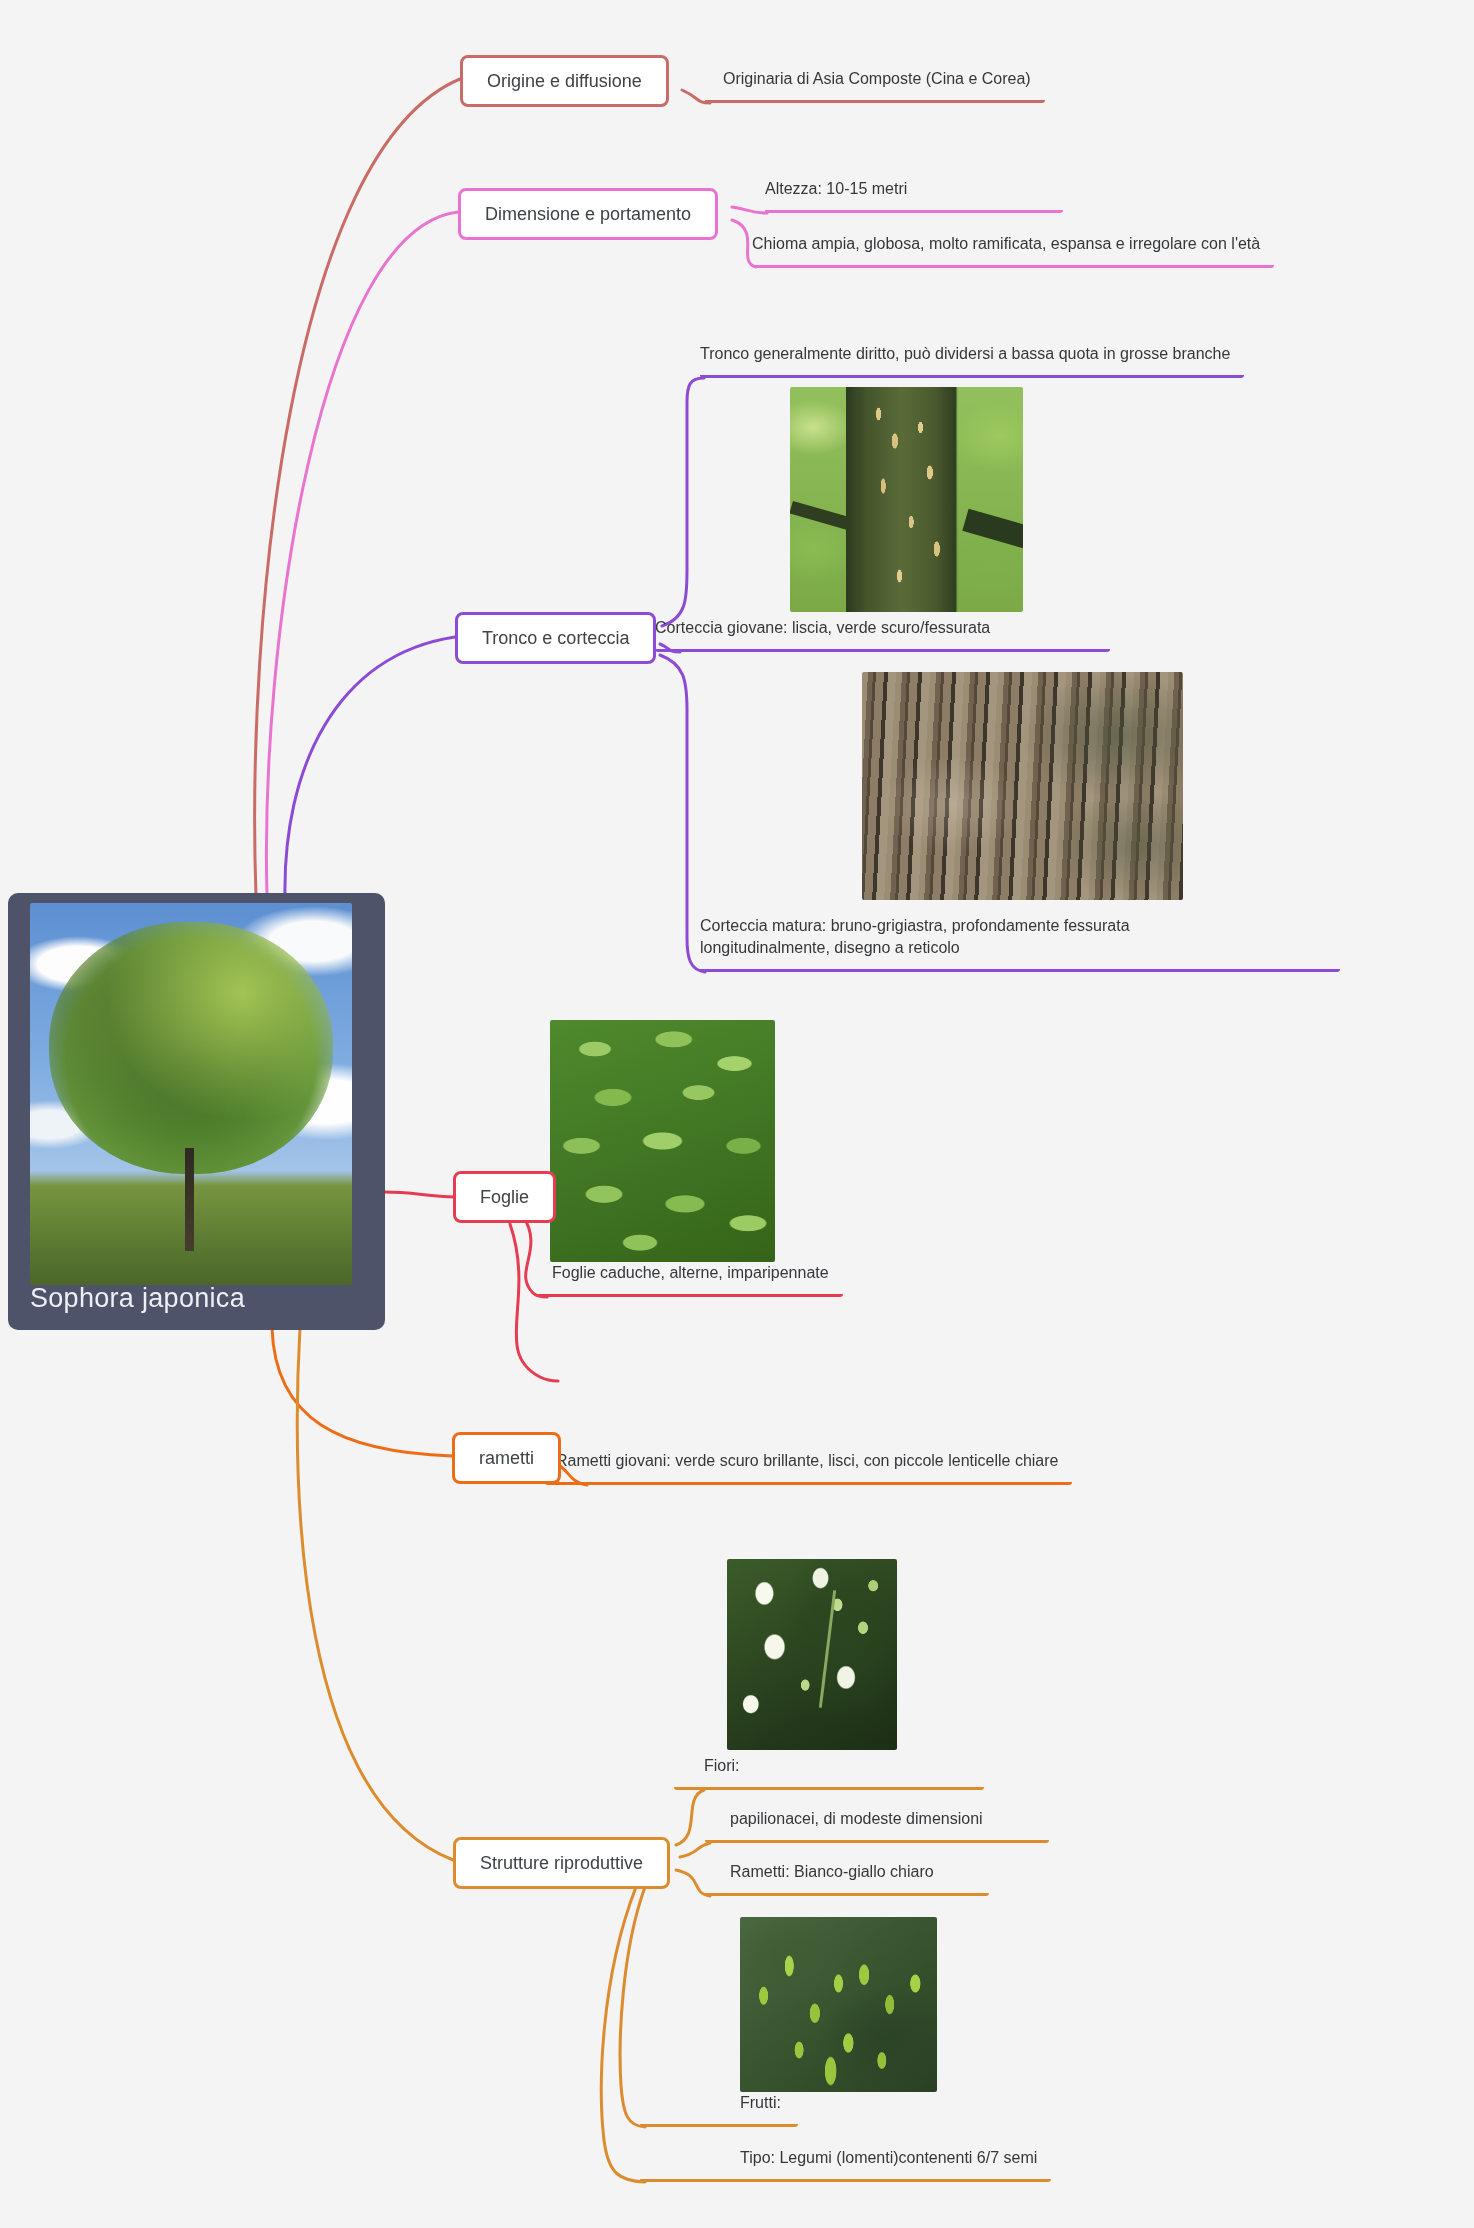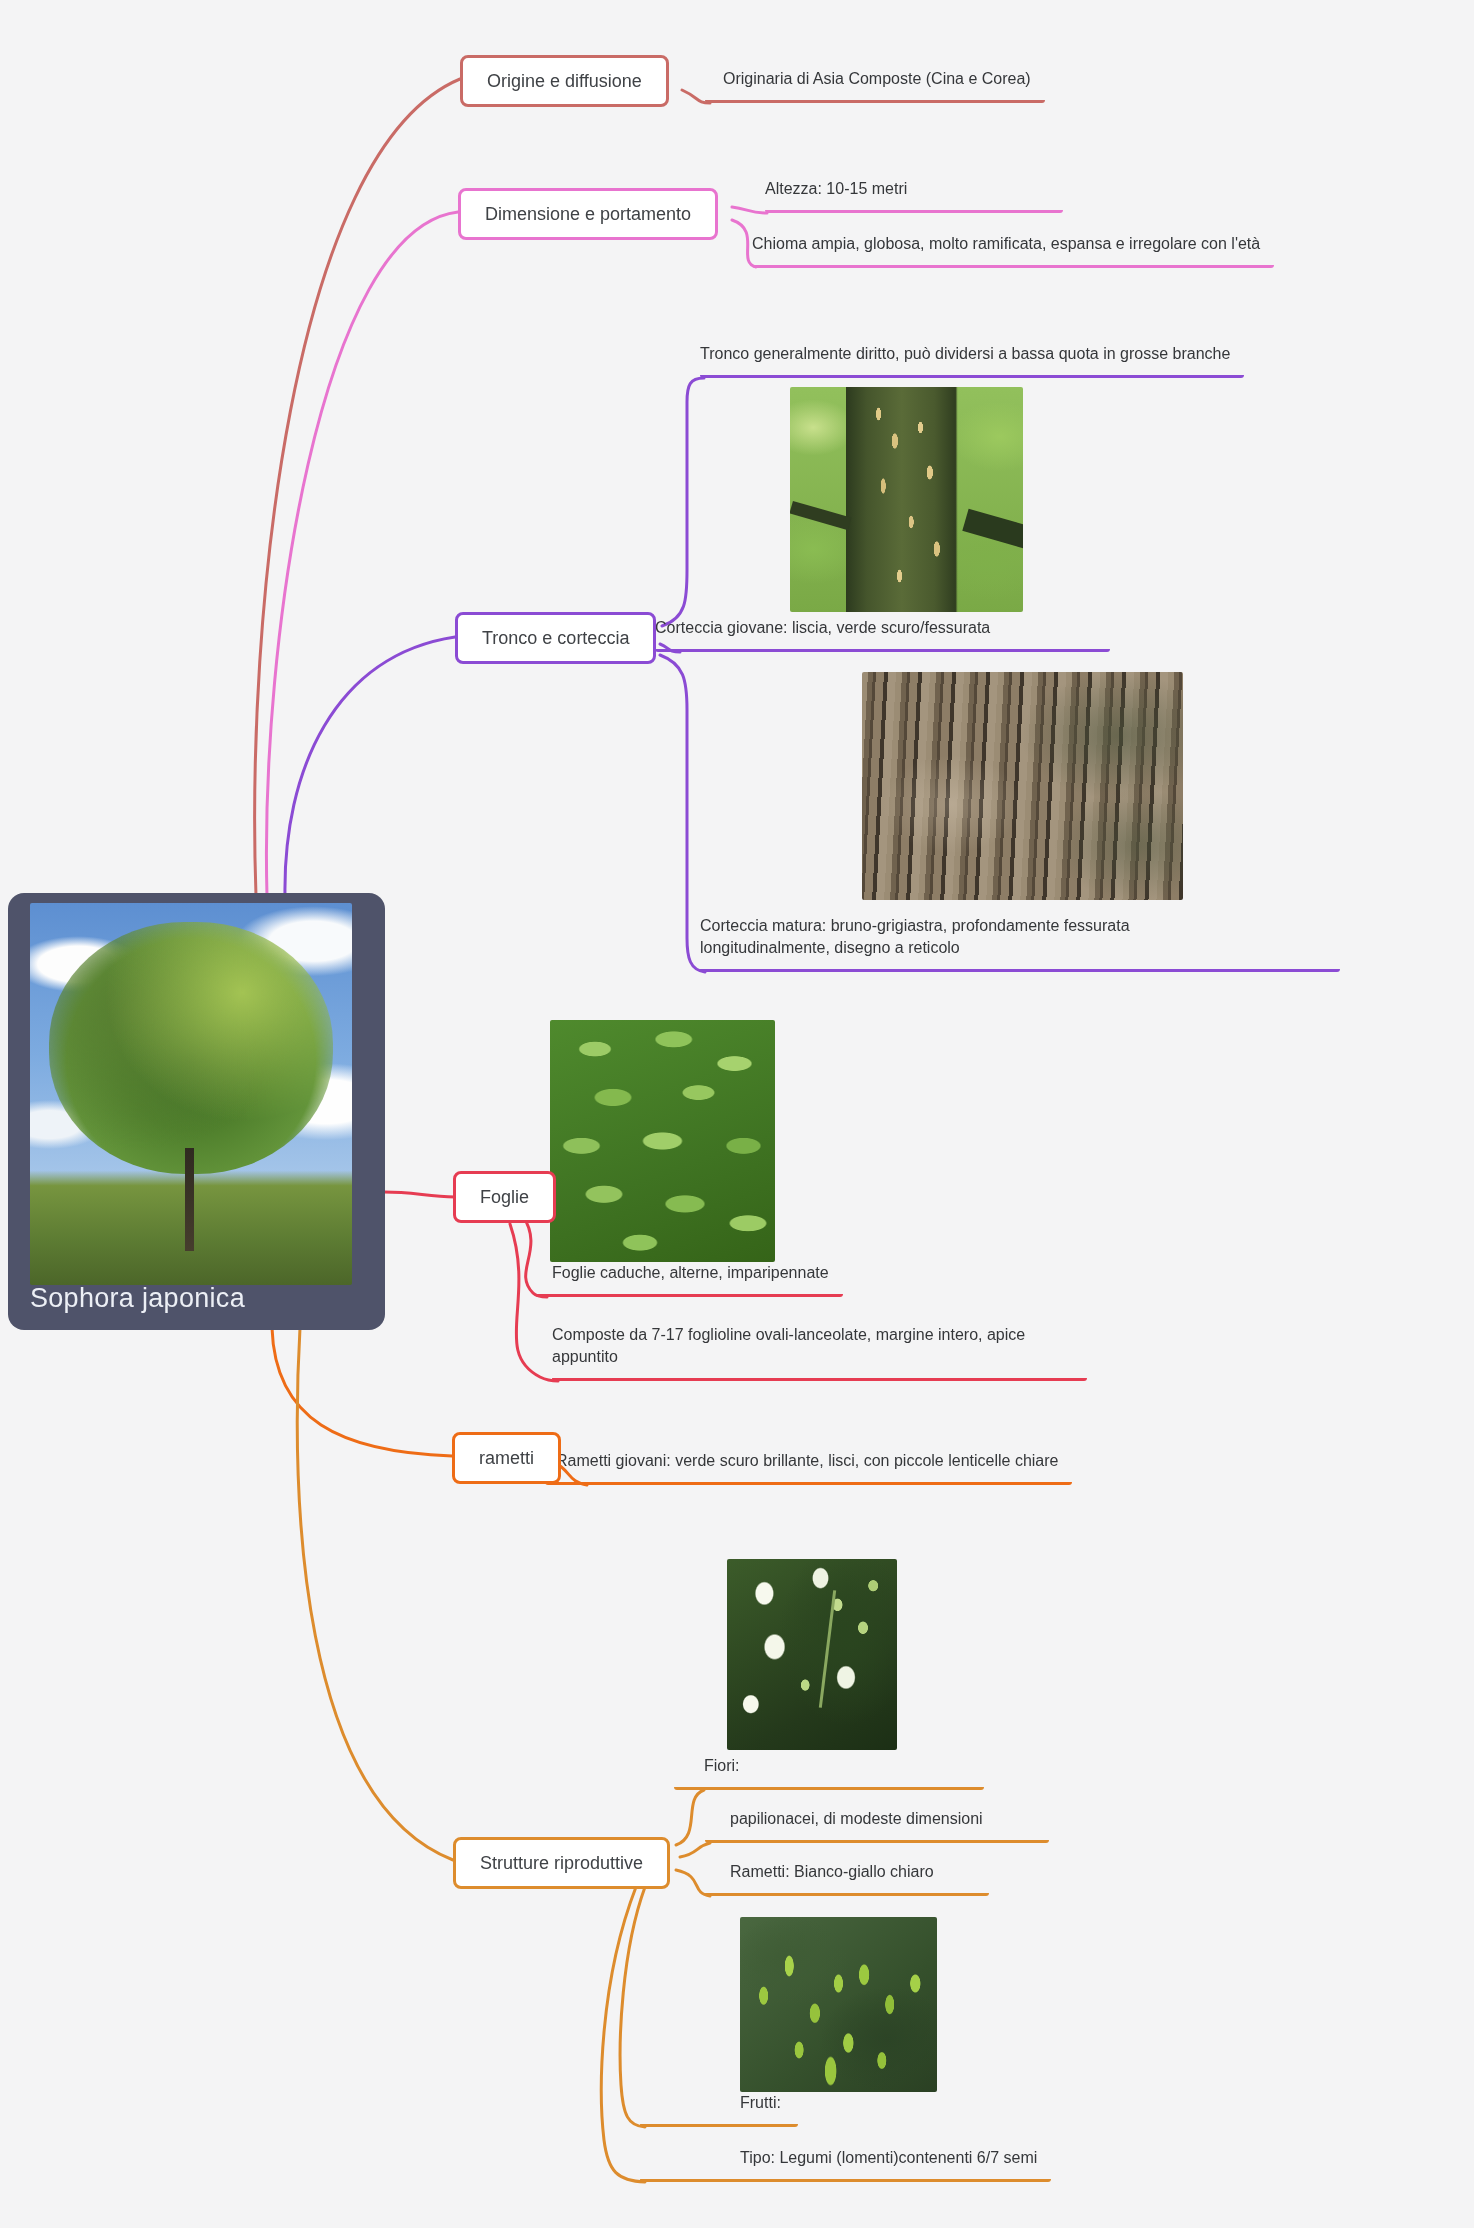--- a/index.html
+++ b/index.html
@@ -15,21 +15,21 @@
   .leaf.wrap{white-space:normal;}
   .leaf.wrap .leaf-text{display:inline-block;}
   .c-salmon{border-color:#c96b66;}
   .c-pink{border-color:#e874cf;}
   .c-purple{border-color:#8b4bd4;}
   .c-red{border-color:#e63c52;}
   .c-orange{border-color:#ee6c16;}
   .c-amber{border-color:#dd8c2d;}
 
   .root-topic{position:absolute;left:8px;top:893px;width:377px;height:437px;
-              z-index:3;background:#4f536a;border-radius:16px;}
+              z-index:3;background:#4f536a;border-radius:10px;}
   .root-label{position:absolute;left:22px;top:390px;font-size:27px;font-weight:300;
               color:#eceff5;letter-spacing:.3px;}
   .photo{position:absolute;z-index:2;border-radius:2px;overflow:hidden;}
 
   
   .tree-photo{left:22px;top:10px;width:322px;height:382px;
     background:
       linear-gradient(180deg,rgba(0,0,0,0) 70%,#77953f 74%,#5d7c33 88%,#4c6629 100%),
       radial-gradient(90px 40px at 15% 16%,#fdfdfd 45%,rgba(255,255,255,0) 70%),
       radial-gradient(110px 50px at 88% 10%,#f8fafc 40%,rgba(255,255,255,0) 70%),
@@ -216,23 +216,20 @@
   </div>
   <div class="photo mature-bark"></div>
   <div class="leaf wrap c-purple" id="leaf-corteccia-matura">
     <span class="leaf-text">Corteccia matura: bruno-grigiastra, profondamente fessurata longitudinalmente, disegno a reticolo</span>
   </div>
 
   <div class="photo leaves-photo-box"></div>
   <div class="leaf c-red" id="leaf-foglie-caduche">
     <span class="leaf-text">Foglie caduche, alterne, imparipennate</span>
   </div>
-  <div class="leaf wrap c-red" id="leaf-composte">
-    <span class="leaf-text">Composte da 7-17 foglioline ovali-lanceolate, margine intero, apice appuntito</span>
-  </div>
 
   <div class="leaf c-orange" id="leaf-rametti-giovani">
     <span class="leaf-text">Rametti giovani: verde scuro brillante, lisci, con piccole lenticelle chiare</span>
   </div>
 
   <div class="photo flowers-photo-box"></div>
   <div class="leaf c-amber" id="leaf-fiori">
     <span class="leaf-text">Fiori:</span>
   </div>
   <div class="leaf c-amber" id="leaf-papilionacei">

